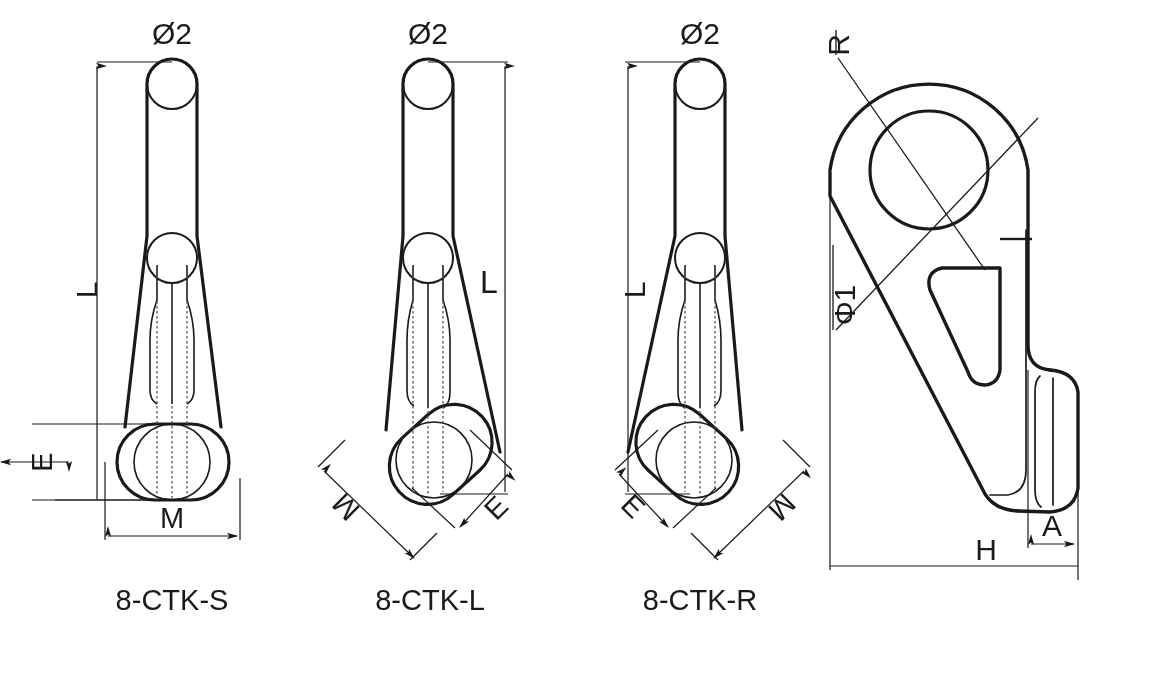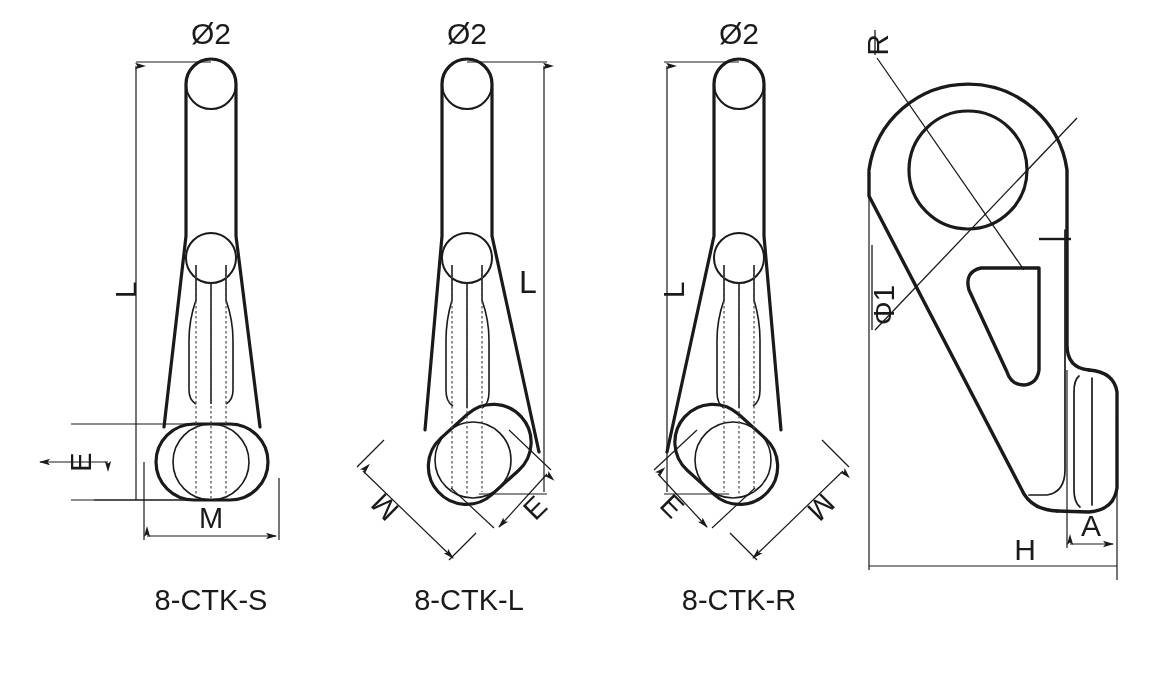--- a/index.html
+++ b/index.html
@@ -1,18 +1,18 @@
 <!DOCTYPE html>
 <html><head>
 <meta charset="utf-8">
 <style>
   html,body{margin:0;padding:0;background:#ffffff;}
   body{width:1171px;height:680px;overflow:hidden;
        font-family:"Liberation Sans", sans-serif;color:#1a1a1a;}
-  #sheet{position:relative;width:1115px;height:680px;background:#fff;padding-left:39px;}
+  #sheet{position:relative;width:1115px;height:680px;background:#fff;}
   svg{display:block;}
   .dimtext{font-family:"Liberation Sans", sans-serif;fill:#1a1a1a;}
   .partname{font-family:"Liberation Sans", sans-serif;fill:#1a1a1a;
             font-size:29px;letter-spacing:0px;}
 </style>
 </head>
 <body>
 
 <div id="sheet">
 

